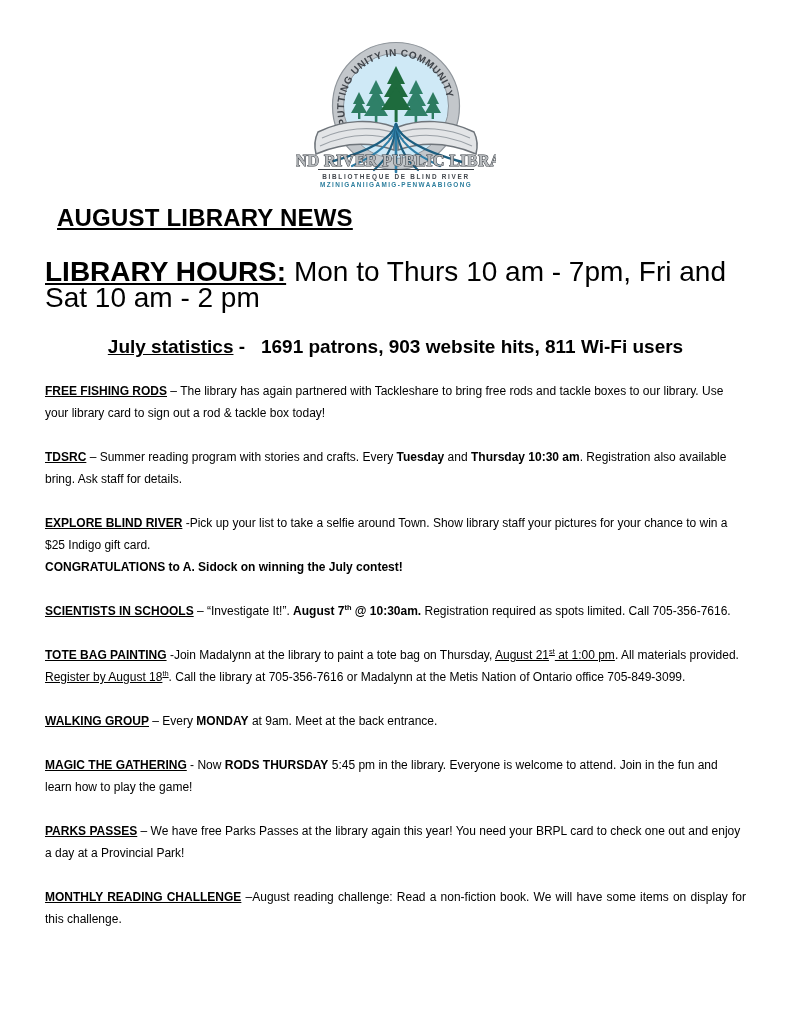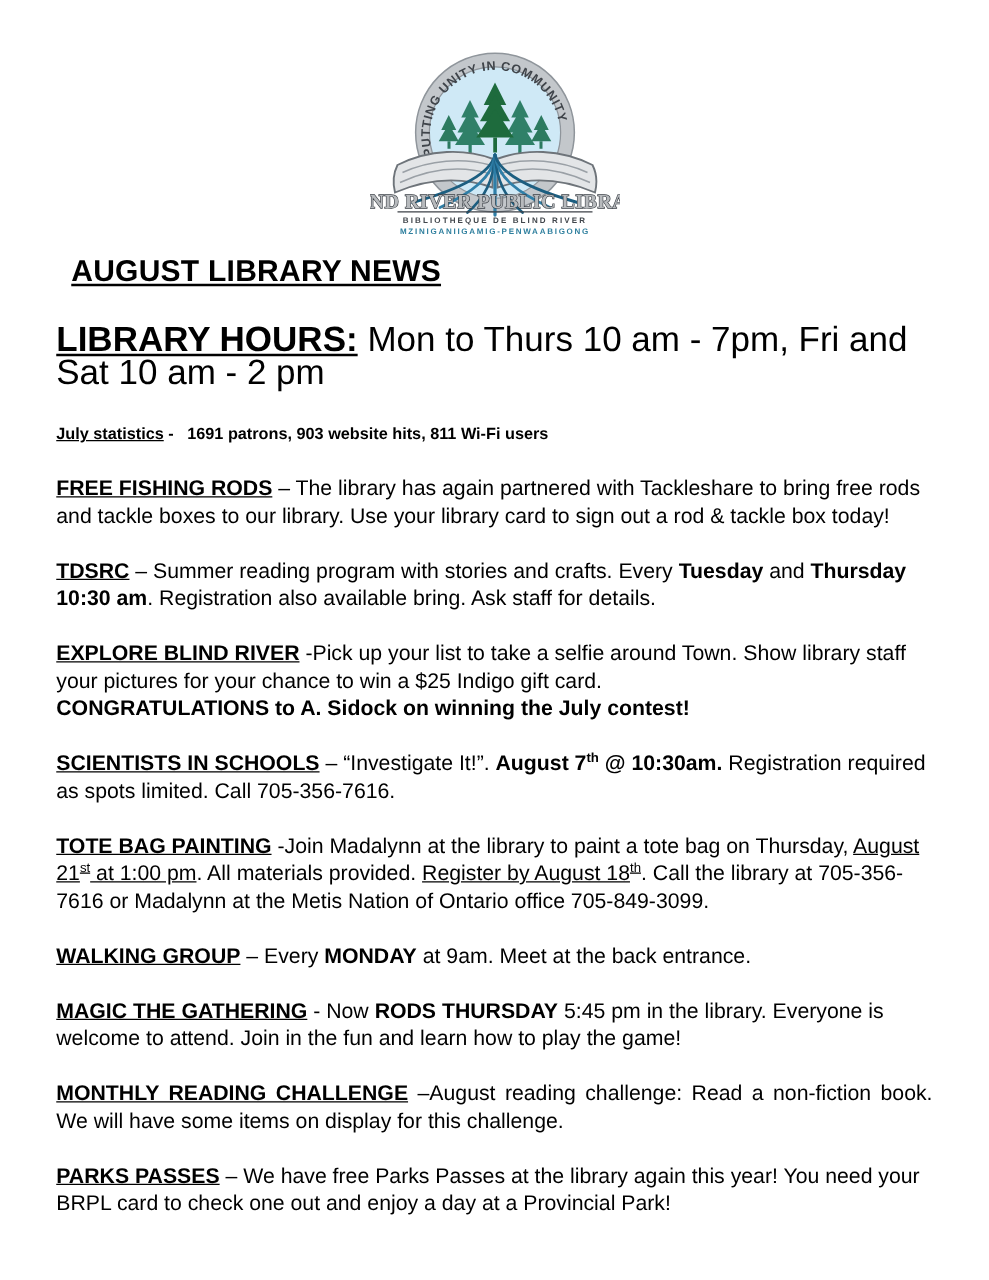--- a/index.html
+++ b/index.html
@@ -34,27 +34,28 @@
     text-decoration: underline;
     margin: 14px 0 0 12px;
     letter-spacing: 0.2px;
   }
   .hours-line {
     font-size: 28px;
     margin-top: 27px;
     line-height: 26px;
   }
   .stats-line {
-    font-size: 13px;
+    font-size: 19px;
     font-weight: bold;
     margin-top: 25px;
     line-height: 22px;
+    text-align: center;
   }
   .para {
-    font-size: 17px;
+    font-size: 12px;
     line-height: 22px;
     margin: 22px 0 0 0;
   }
   .para.justify {
     text-align: justify;
   }
   .b { font-weight: bold; }
   .u { text-decoration: underline; }
   sup {
     font-size: 62%;
@@ -146,16 +147,16 @@
 
   <div class="stats-line"><span class="b u">July statistics</span><span class="b"> -&nbsp;&nbsp; 1691 patrons, 903 website hits, 811 Wi-Fi users</span></div>
 
   <p class="para"><span class="b u">FREE FISHING RODS</span><span> – The library has again partnered with Tackleshare to bring free rods and tackle boxes to our library. Use your library card to sign out a rod &amp; tackle box today!</span></p>
   <p class="para"><span class="b u">TDSRC</span><span> – Summer reading program with stories and crafts. Every </span><span class="b">Tuesday</span><span> and </span><span class="b">Thursday 10:30 am</span><span>. Registration also available bring. Ask staff for details.</span></p>
   <p class="para"><span class="b u">EXPLORE BLIND RIVER</span><span> -Pick up your list to take a selfie around Town. Show library staff your pictures for your chance to win a $25 Indigo gift card.</span><br><span class="b">CONGRATULATIONS to A. Sidock on winning the July contest!</span></p>
   <p class="para"><span class="b u">SCIENTISTS IN SCHOOLS</span><span> – “Investigate It!”. </span><span class="b">August 7</span><sup class="b">th</sup><span class="b"> @ 10:30am.</span><span> Registration required as spots limited. Call 705-356-7616.</span></p>
   <p class="para"><span class="b u">TOTE BAG PAINTING</span><span> -Join Madalynn at the library to paint a tote bag on Thursday, </span><span class="u">August 21</span><sup class="u">st</sup><span class="u"> at 1:00 pm</span><span>. All materials provided. </span><span class="u">Register by August 18</span><sup class="u">th</sup><span>. Call the library at 705-356-7616 or Madalynn at the Metis Nation of Ontario office 705-849-3099.</span></p>
   <p class="para"><span class="b u">WALKING GROUP</span><span> – Every </span><span class="b">MONDAY</span><span> at 9am. Meet at the back entrance.</span></p>
   <p class="para"><span class="b u">MAGIC THE GATHERING</span><span> - Now </span><span class="b">RODS THURSDAY</span><span> 5:45 pm in the library. Everyone is welcome to attend. Join in the fun and learn how to play the game!</span></p>
+  <p class="para"><span class="b u">PARKS PASSES</span><span> – We have free Parks Passes at the library again this year! You need your BRPL card to check one out and enjoy a day at a Provincial Park!</span></p>
   <p class="para justify"><span class="b u">MONTHLY READING CHALLENGE</span><span> –August reading challenge: Read a non-fiction book. We will have some items on display for this challenge.</span></p>
-  <p class="para"><span class="b u">PARKS PASSES</span><span> – We have free Parks Passes at the library again this year! You need your BRPL card to check one out and enjoy a day at a Provincial Park!</span></p>
 
 </div>
 
 </body></html>

